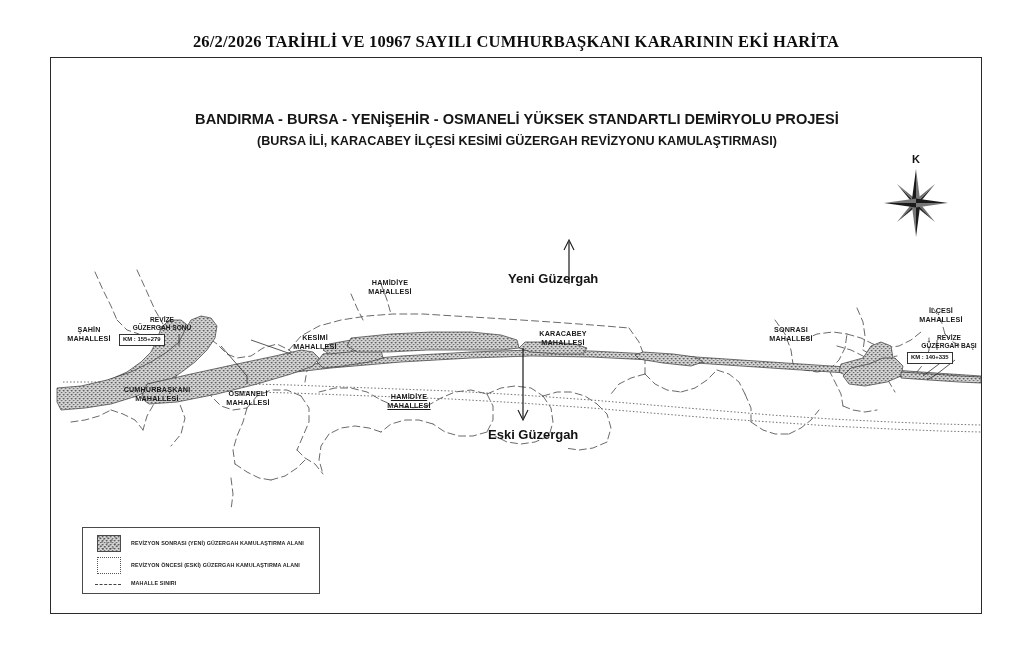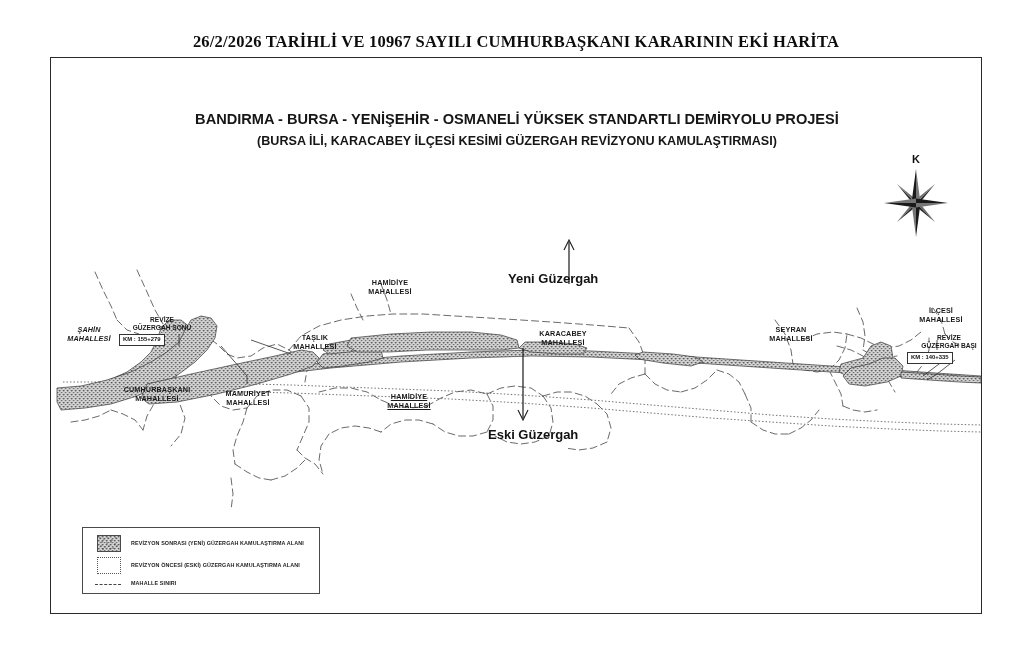--- a/index.html
+++ b/index.html
@@ -390,57 +390,57 @@
       <g fill="none" stroke="#1a1a1a" stroke-width="1.2">
 
         <path d="M 518 226 L 518 184"></path>
         <path d="M 513 192 L 518 182 L 523 192" stroke-width="1.1"></path>
 
         <path d="M 472 290 L 472 360"></path>
         <path d="M 467 352 L 472 362 L 477 352" stroke-width="1.1"></path>
       </g>
     </svg>
 
-    <div class="mh-label" style="left:6px; top:268px; width:64px;font-style:italic;">
+    <div class="mh-label" style="left:6px; top:268px; width:64px;">
       <div>ŞAHİN</div>
       <div>MAHALLESİ</div>
     </div>
 
     <div class="mh-label" style="left:56px; top:328px; width:100px;">
       <div>CUMHURBAŞKANI</div>
       <div>MAHALLESİ</div>
     </div>
 
     <div class="mh-label" style="left:154px; top:332px; width:86px;">
-      <div>MAMURİYET</div>
+      <div>OSMANELİ</div>
       <div>MAHALLESİ</div>
     </div>
 
     <div class="mh-label" style="left:226px; top:276px; width:76px;">
-      <div>TAŞLIK</div>
+      <div>KESİMİ</div>
       <div>MAHALLESİ</div>
     </div>
 
     <div class="mh-label" style="left:296px; top:221px; width:86px;">
       <div>HAMİDİYE</div>
       <div>MAHALLESİ</div>
     </div>
 
     <div class="mh-label" style="left:318px; top:335px; width:80px;text-decoration:underline;">
       <div>HAMİDİYE</div>
       <div>MAHALLESİ</div>
     </div>
 
     <div class="mh-label" style="left:470px; top:272px; width:84px;">
       <div>KARACABEY</div>
       <div>MAHALLESİ</div>
     </div>
 
     <div class="mh-label" style="left:700px; top:268px; width:80px;">
-      <div>SEYRAN</div>
+      <div>SONRASI</div>
       <div>MAHALLESİ</div>
     </div>
 
     <div class="mh-label" style="left:850px; top:249px; width:80px;">
       <div>İLÇESİ</div>
       <div>MAHALLESİ</div>
     </div>
 
     <div class="revize-label" style="left:66px; top:258px; width:90px;">
       <div>REVİZE</div>

